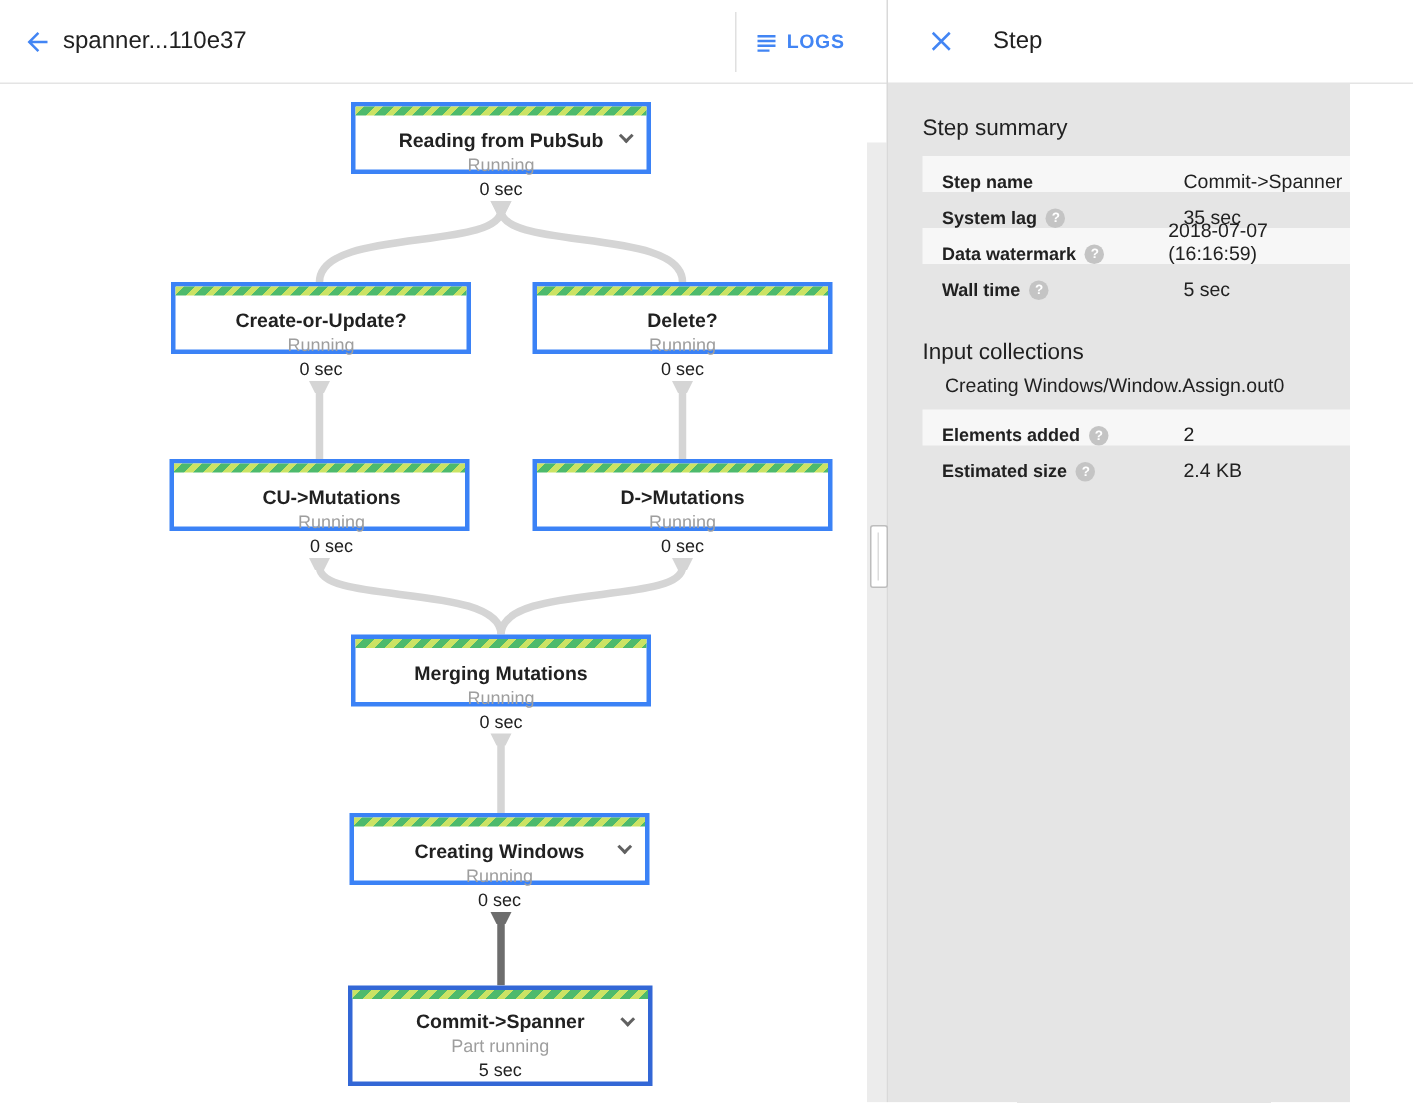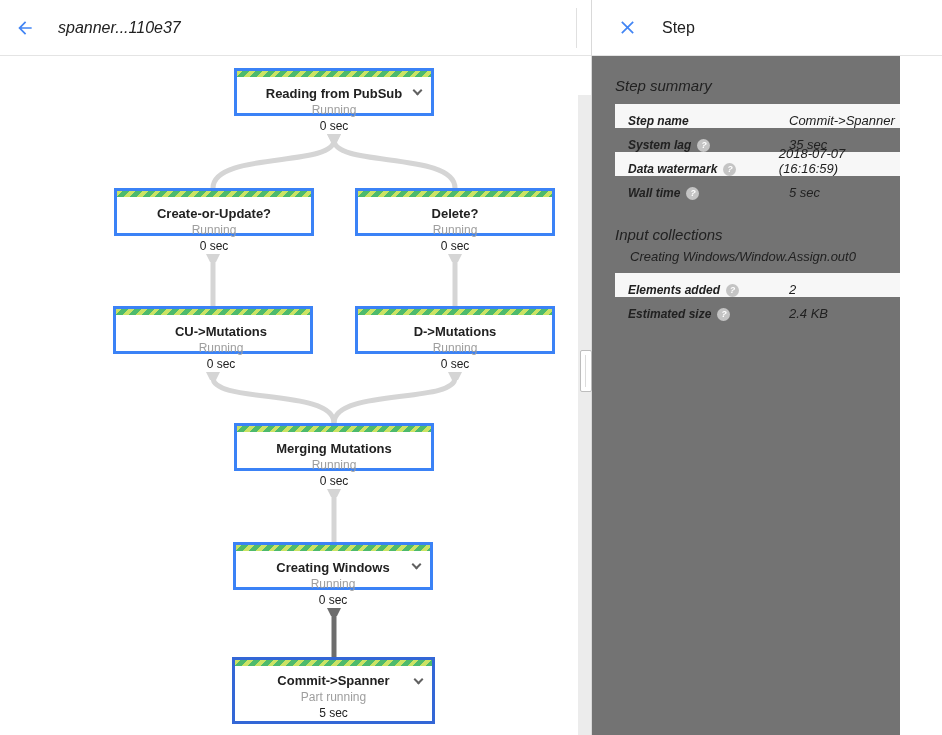--- a/index.html
+++ b/index.html
@@ -4,21 +4,21 @@
 <style>
   * { margin:0; padding:0; box-sizing:border-box; }
   html,body { background:#fff; }
   body { font-family:"Liberation Sans", sans-serif; color:#212121; }
   .app { position:relative; width:942px; height:735px; background:#fff; overflow:hidden; }
 
   
   .topbar { position:absolute; left:0; top:0; width:942px; height:56px; background:#fff; border-bottom:1px solid #e4e4e4; display:flex; }
   .topbar-left { width:591px; display:flex; align-items:center; padding:0 14px 0 12px; }
   .back-btn { width:26px; height:26px; display:flex; align-items:center; justify-content:center; cursor:pointer; }
-  .job-title { font-size:16px; color:#212121; margin-left:20px; flex:1; white-space:nowrap; overflow:hidden;font-style:italic; }
+  .job-title { font-size:16px; color:#212121; margin-left:4px; flex:1; white-space:nowrap; overflow:hidden; }
   .tb-sep { width:1px; height:40px; background:#e0e0e0; }
   .logs-btn { display:flex; align-items:center; gap:6px; padding:0 14px 0 12px; height:100%; cursor:pointer; color:#4285f4; font-size:13px; font-weight:bold; letter-spacing:.4px; }
   .topbar-right { flex:1; display:flex; align-items:center; padding-left:23px; }
   .close-btn { width:26px; height:26px; display:flex; align-items:center; justify-content:center; cursor:pointer; }
   .panel-title { font-size:16px; color:#212121; margin-left:22px; }
 
   
   .graph-panel { position:absolute; left:0; top:56px; width:578px; height:679px; background:#fff; }
   .graph-panel svg { position:absolute; left:0; top:0; }
   .node { position:absolute; width:200px; height:48px; background:#fff; border:3px solid #3b82f6; text-align:center; cursor:pointer; }
@@ -30,21 +30,21 @@
   .node-time { font-size:12px; line-height:16px; color:#212121; }
   .chevron { position:absolute; right:10px; top:16px; width:7px; height:7px; border-right:2px solid #616161; border-bottom:2px solid #616161; transform:rotate(45deg); }
 
   
   .divider-track { position:absolute; left:578px; top:95px; width:13px; height:640px; background:#ececec; }
   .panel-border { position:absolute; left:591px; top:0; width:1px; height:735px; background:#d9d9d9; }
   .divider-handle { position:absolute; left:580px; top:350px; width:12px; height:42px; background:#fff; border:1px solid #bdbdbd; border-radius:2px; cursor:col-resize; z-index:3; }
   .divider-handle::after { content:""; position:absolute; left:4px; top:4px; bottom:4px; width:1px; background:#dcdcdc; }
 
   
-  .side-panel { position:absolute; left:592px; top:56px; width:308px; height:679px; background:#737373;font-style:italic; }
+  .side-panel { position:absolute; left:592px; top:56px; width:308px; height:679px; background:#e5e5e5; }
   .section-heading { font-size:15px; color:#212121; margin:21px 0 10px 23px; }
   .collection-name { font-size:13px; color:#212121; margin:0 0 9px 38px; }
   .ptable { margin-left:23px; }
   .prow { display:flex; align-items:flex-end; height:24px; padding-left:13px; }
   .prow.gray { background:#f7f7f7; }
   .prow-label { width:161px; display:flex; align-items:center; font-size:12px; font-weight:bold; color:#212121; }
   .prow-value { font-size:13px; color:#212121; }
   .help { width:13px; height:13px; min-width:13px; border-radius:50%; background:#c4c4c4; color:#fff; font-size:9px; font-weight:bold; display:inline-flex; align-items:center; justify-content:center; margin-left:6px; cursor:pointer; }
   .input-gap { margin-top:26px; margin-bottom:6px; }
 </style>
@@ -55,20 +55,26 @@
 
   <div class="topbar">
     <div class="topbar-left">
       <div class="back-btn">
         <svg width="20" height="20" viewBox="0 0 24 24" fill="#4285f4">
             <path d="M20 11H7.83l5.59-5.59L12 4l-8 8 8 8 1.41-1.41L7.83 13H20v-2z"></path>
           </svg>
       </div>
       <div class="job-title">spanner...110e37</div>
       <div class="tb-sep"></div>
+      <div class="logs-btn">
+        <svg width="16" height="16" viewBox="0 0 24 24" fill="#4285f4">
+            <path d="M3 5h18v2.4H3zM3 9.8h18v2.4H3zM3 14.6h18v2.4H3zM3 19.4h12v2.4H3z"></path>
+          </svg>
+        <span>LOGS</span>
+      </div>
     </div>
     <div class="topbar-right">
       <div class="close-btn">
         <svg width="17" height="17" viewBox="0 0 24 24" fill="none" stroke="#4285f4" stroke-width="2.4">
             <path d="M4 4l16 16M20 4L4 20"></path>
           </svg>
       </div>
       <div class="panel-title">Step</div>
     </div>
   </div>

